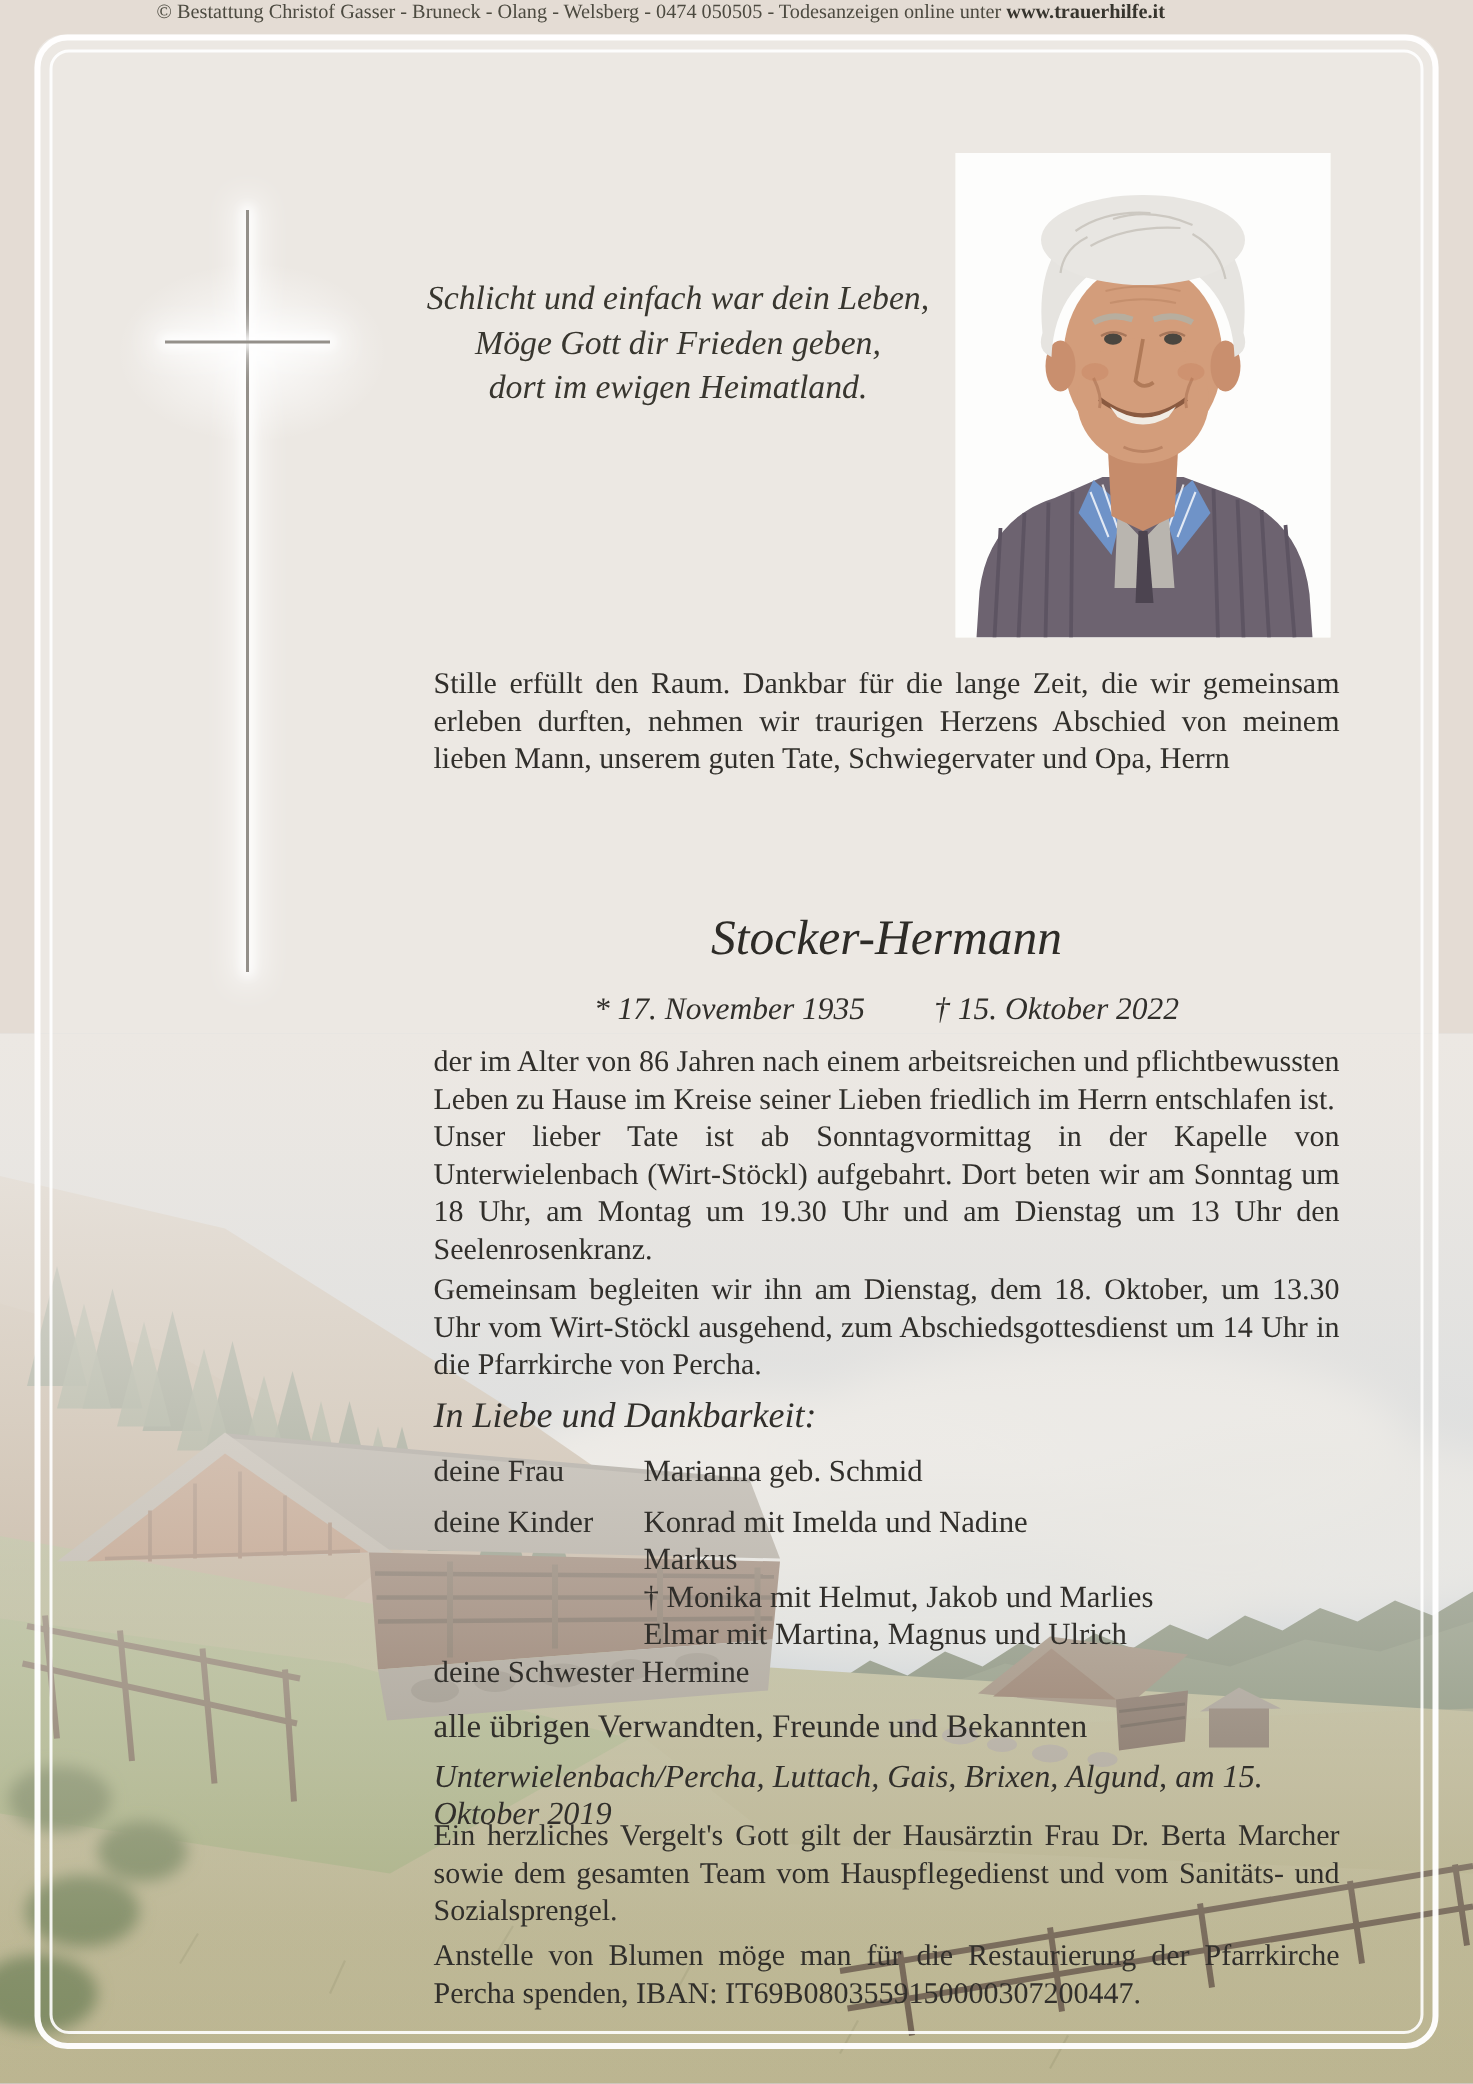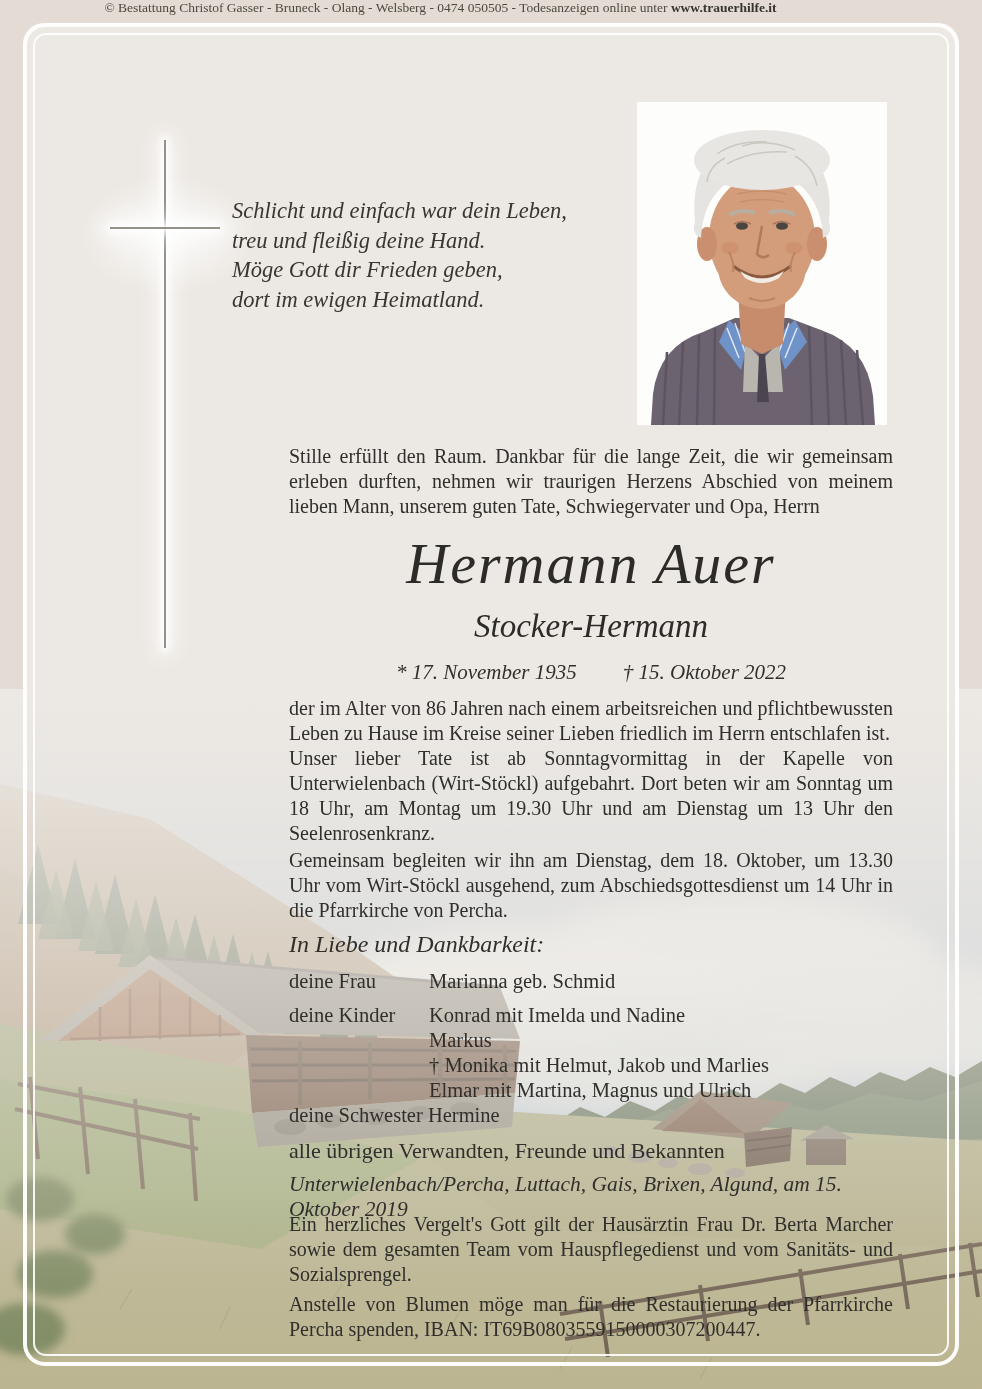--- a/index.html
+++ b/index.html
@@ -19,21 +19,21 @@
   
   .cross{position:absolute;left:108px;top:135px;width:115px;height:515px;z-index:4;}
   .cross .glow{position:absolute;left:-30px;top:40px;width:180px;height:120px;
         background:radial-gradient(closest-side,rgba(255,255,255,.9),rgba(255,255,255,0));}
   .cross .v{position:absolute;left:56px;top:5px;width:2px;height:508px;background:#94908a;
         box-shadow:0 0 7px 3px rgba(255,255,255,.95),0 0 20px 9px rgba(255,255,255,.65);}
   .cross .h{position:absolute;left:2px;top:92px;width:110px;height:2px;background:#94908a;
         box-shadow:0 0 7px 3px rgba(255,255,255,.95),0 0 20px 9px rgba(255,255,255,.65);}
   
   .txt{position:absolute;z-index:6;}
-  .poem{left:232px;top:196px;width:440px;text-align:left;font-style:italic;
+  .poem{left:232px;top:184px;width:440px;text-align:center;font-style:italic;
         font-size:22.5px;line-height:29.5px;color:#38362f;}
   .portrait{left:637px;top:102px;width:250px;height:323px;z-index:6;background:#fdfdfc;}
   .col{left:289px;width:604px;}
   .body-par{font-size:20px;line-height:25px;text-align:justify;}
   .intro{top:444px;}
   .name{top:530px;text-align:center;font-style:italic;font-size:58px;letter-spacing:2px;color:#2d2b27;}
   .nickname{top:608px;text-align:center;font-style:italic;font-size:33px;color:#2d2b27;}
   .dates{top:660px;display:flex;justify-content:center;gap:46px;font-size:21px;font-style:italic;}
   .p1{top:696px;}
   .p2{top:746px;}
@@ -213,21 +213,20 @@
     <div class="glow"></div>
       <div class="v"></div>
       <div class="h"></div>
   </div>
 
   <div class="frame-outer"></div>
   <div class="frame-inner"></div>
 
   <div class="txt poem">
     <div>Schlicht und einfach war dein Leben,</div>
-    <div>treu und fleißig deine Hand.</div>
     <div>Möge Gott dir Frieden geben,</div>
     <div>dort im ewigen Heimatland.</div>
   </div>
 
   <svg class="portrait txt" viewBox="0 0 250 323">
     <rect width="250" height="323" fill="#fdfdfc"></rect>
 
     <path d="M14,323 L16,292 Q22,244 66,230 L98,216 L152,216 L184,228 Q230,244 236,294 L238,323 Z" fill="#6d6370"></path>
     <g stroke="#5d5462" stroke-width="2.5">
       <line x1="30" y1="250" x2="26" y2="323"></line>
@@ -284,21 +283,20 @@
     <ellipse cx="93" cy="146" rx="9" ry="6" fill="#c47a55" opacity=".3"></ellipse>
     <ellipse cx="157" cy="146" rx="9" ry="6" fill="#c47a55" opacity=".3"></ellipse>
     <g stroke="#c08a68" stroke-width="1.3" fill="none" opacity=".7">
       <path d="M100,92 Q125,86 150,92"></path>
         <path d="M103,100 Q125,95 147,100"></path>
     </g>
   </svg>
 
   <div class="txt col body-par intro">Stille erfüllt den Raum. Dankbar für die lange Zeit, die wir gemeinsam erleben durften, nehmen wir traurigen Herzens Abschied von meinem lieben Mann, unserem guten Tate, Schwiegervater und Opa, Herrn</div>
 
-  <div class="txt col name">Hermann Auer</div>
   <div class="txt col nickname">Stocker-Hermann</div>
   <div class="txt col dates">
     <span>* 17. November 1935</span>
     <span>† 15. Oktober 2022</span>
   </div>
 
   <div class="txt col body-par p1">der im Alter von 86 Jahren nach einem arbeitsreichen und pflichtbewussten Leben zu Hause im Kreise seiner Lieben friedlich im Herrn entschlafen ist.</div>
   <div class="txt col body-par p2">Unser lieber Tate ist ab Sonntagvormittag in der Kapelle von Unterwielenbach (Wirt-Stöckl) aufgebahrt. Dort beten wir am Sonntag um 18 Uhr, am Montag um 19.30 Uhr und am Dienstag um 13 Uhr den Seelenrosenkranz.</div>
   <div class="txt col body-par p3">Gemeinsam begleiten wir ihn am Dienstag, dem 18. Oktober, um 13.30 Uhr vom Wirt-Stöckl ausgehend, zum Abschiedsgottesdienst um 14 Uhr in die Pfarrkirche von Percha.</div>
 

